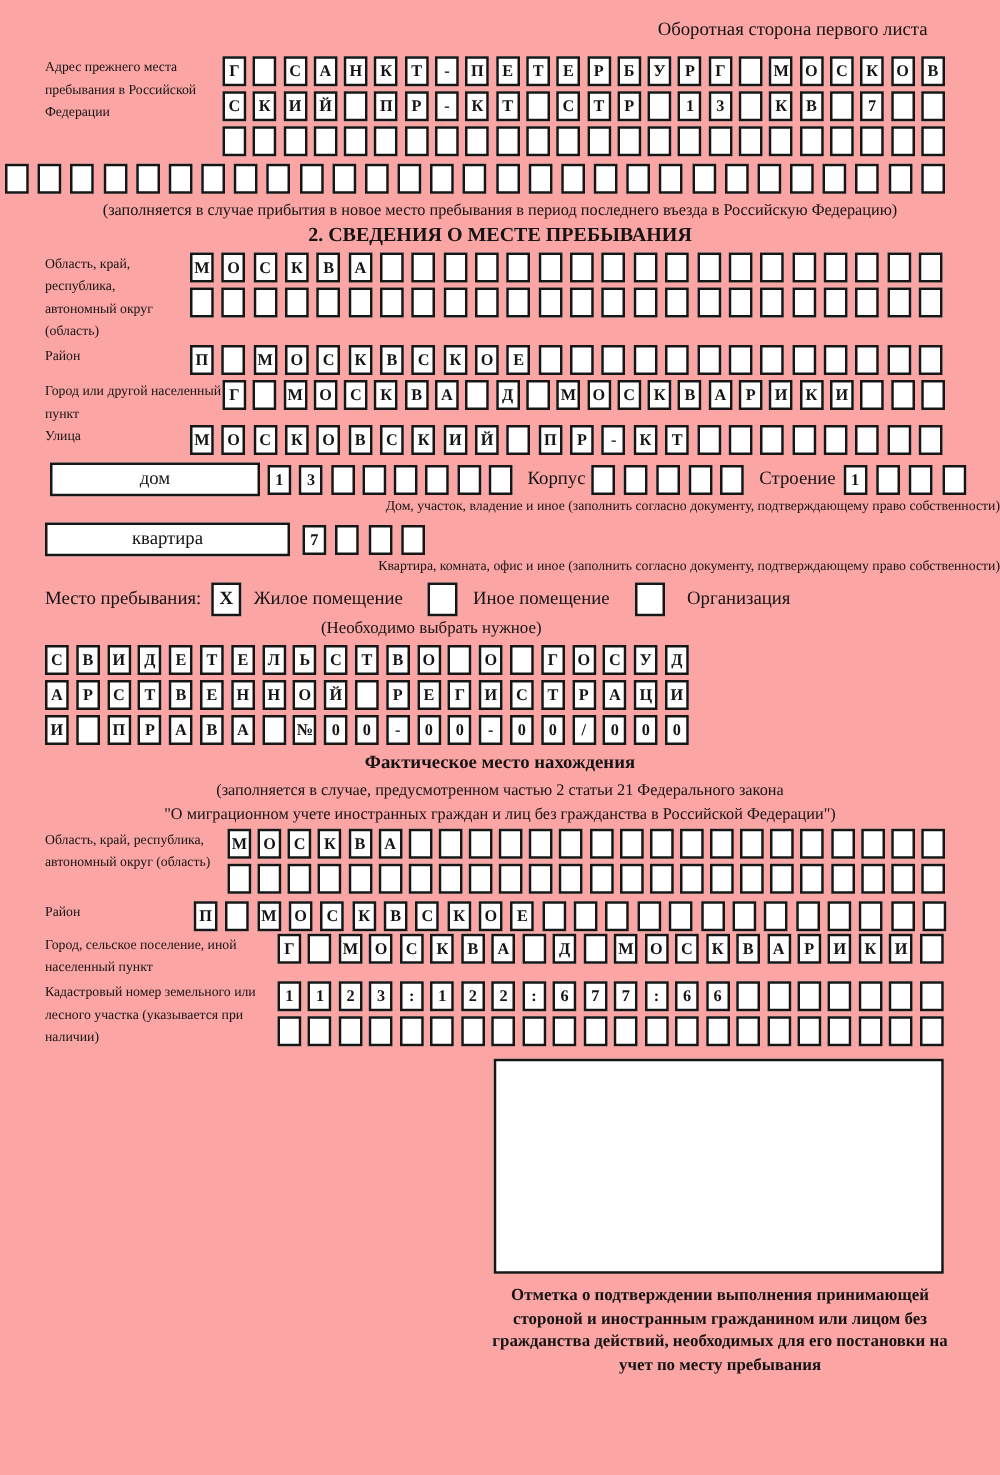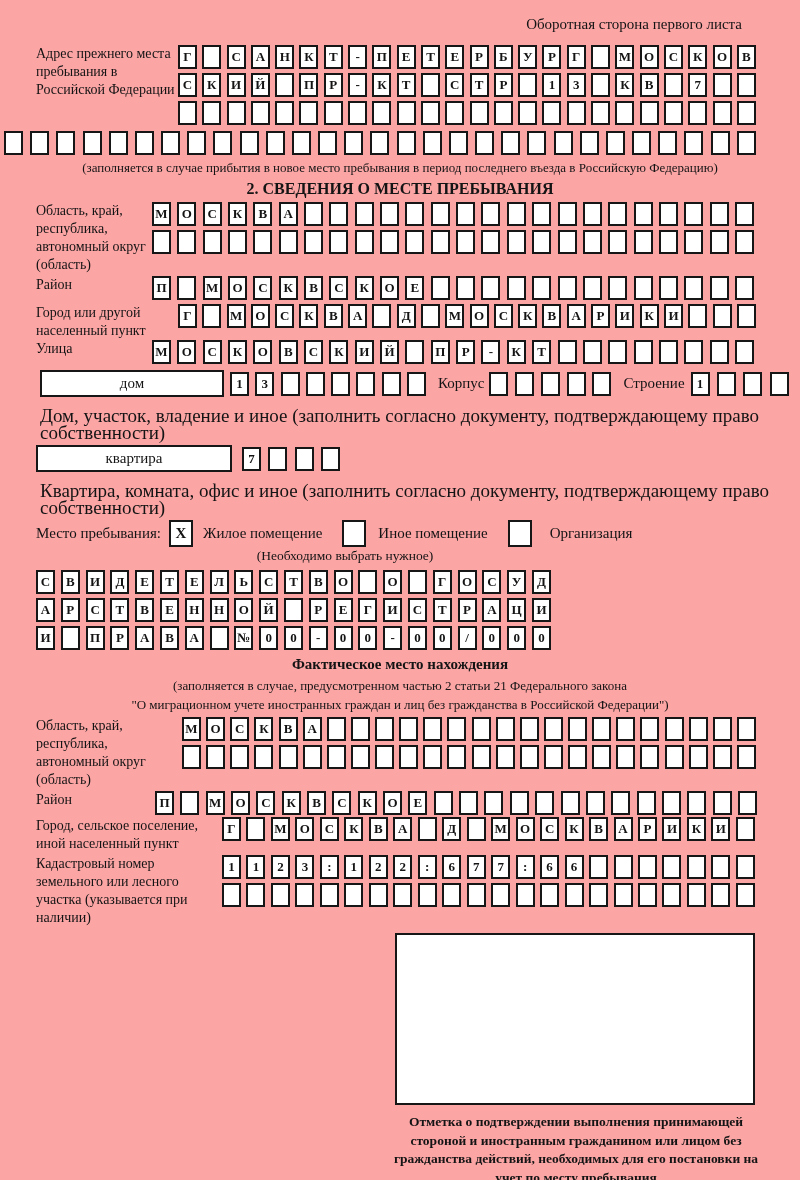--- a/index.html
+++ b/index.html
@@ -5,44 +5,44 @@
   html,body { margin:0; padding:0; background:#ffffff; }
   .page {
     position:relative; width:800px; height:1180px; overflow:hidden;
     font-family:"Liberation Serif","DejaVu Serif",serif; color:#141414;
     box-sizing:border-box; padding-top:16px; background:#fca5a5;
   }
   .header-note { text-align:right; padding-right:58px; font-size:15px; margin-bottom:12px; }
   .h2 { text-align:center; font-weight:bold; font-size:16px; margin:4px 0 4px 0; }
   .sub-title { text-align:center; font-weight:bold; font-size:15px; margin:2px 0 4px 0; }
   .note { text-align:center; font-size:13px; line-height:17px; margin-bottom:2px; }
-  .note-left { margin-left:40px; font-size:19px; line-height:17px; margin-top:10px; }
+  .note-left { margin-left:40px; font-size:11px; line-height:17px; margin-top:0;text-align:right; }
   .frow { display:flex; align-items:flex-start; margin-left:36px; }
   .mt2{margin-top:2px} .mt4{margin-top:4px} .mt6{margin-top:6px}
   .mb2{margin-bottom:2px} .mb4{margin-bottom:4px}
-  .flabel { font-size:14px; line-height:18px; flex-shrink:0; }
+  .flabel { font-size:11px; line-height:18px; flex-shrink:0; }
   .w116{width:116px} .w119{width:119px} .w142{width:142px} .w146{width:146px} .w186{width:186px} .w205{width:205px}
   .rows .box-row { margin-bottom:4px; }
   .box-row { display:flex; justify-content:space-between; }
   .r515{width:515px} .r533{width:533px} .r574{width:574px} .r578{width:578px} .r602{width:602px}
   .r752{width:752px; margin-left:4px}
   .g8{width:196px} .g5{width:122px} .g4{width:98px}
   .ml5{margin-left:5px} .ml6{margin-left:6px} .ml8{margin-left:8px} .ml10{margin-left:10px}
   .ml12{margin-left:12px} .ml18{margin-left:18px} .ml20{margin-left:20px}
   .cell {
     box-sizing:border-box; width:19px; height:24px; border:2px solid #161616;
     display:flex; align-items:center; justify-content:center;
     font-size:13px; font-weight:bold; background:#fff; flex-shrink:0;
   }
   .dom-row { display:flex; align-items:center; margin-left:40px; }
   .dim-box {
     box-sizing:border-box; border:2px solid #161616; height:27px;
     display:flex; align-items:center; justify-content:center; font-size:15px; background:#fff;
   }
-  .dom-box{width:184px} .kv-box{width:196px}
+  .dom-box{width:168px} .kv-box{width:196px}
   .inline-label{font-size:15px; white-space:nowrap;}
   .mesto-row { display:flex; align-items:center; margin-left:36px; font-size:15px; }
   .check { display:flex; }
   .check .cell { width:24px; height:27px; font-size:15px; }
   .necessity { margin-left:115px; width:460px; text-align:center; font-size:13.5px; line-height:17px; }
   .stamp-box { box-sizing:border-box; width:360px; height:172px; border:2px solid #161616; margin-left:395px; margin-top:6px; background:#fff; }
   .stamp-caption { width:372px; margin-left:390px; text-align:center; font-size:13.5px; line-height:18.5px; margin-top:8px;font-weight:bold; }
 </style>
 </head>
 <body>

